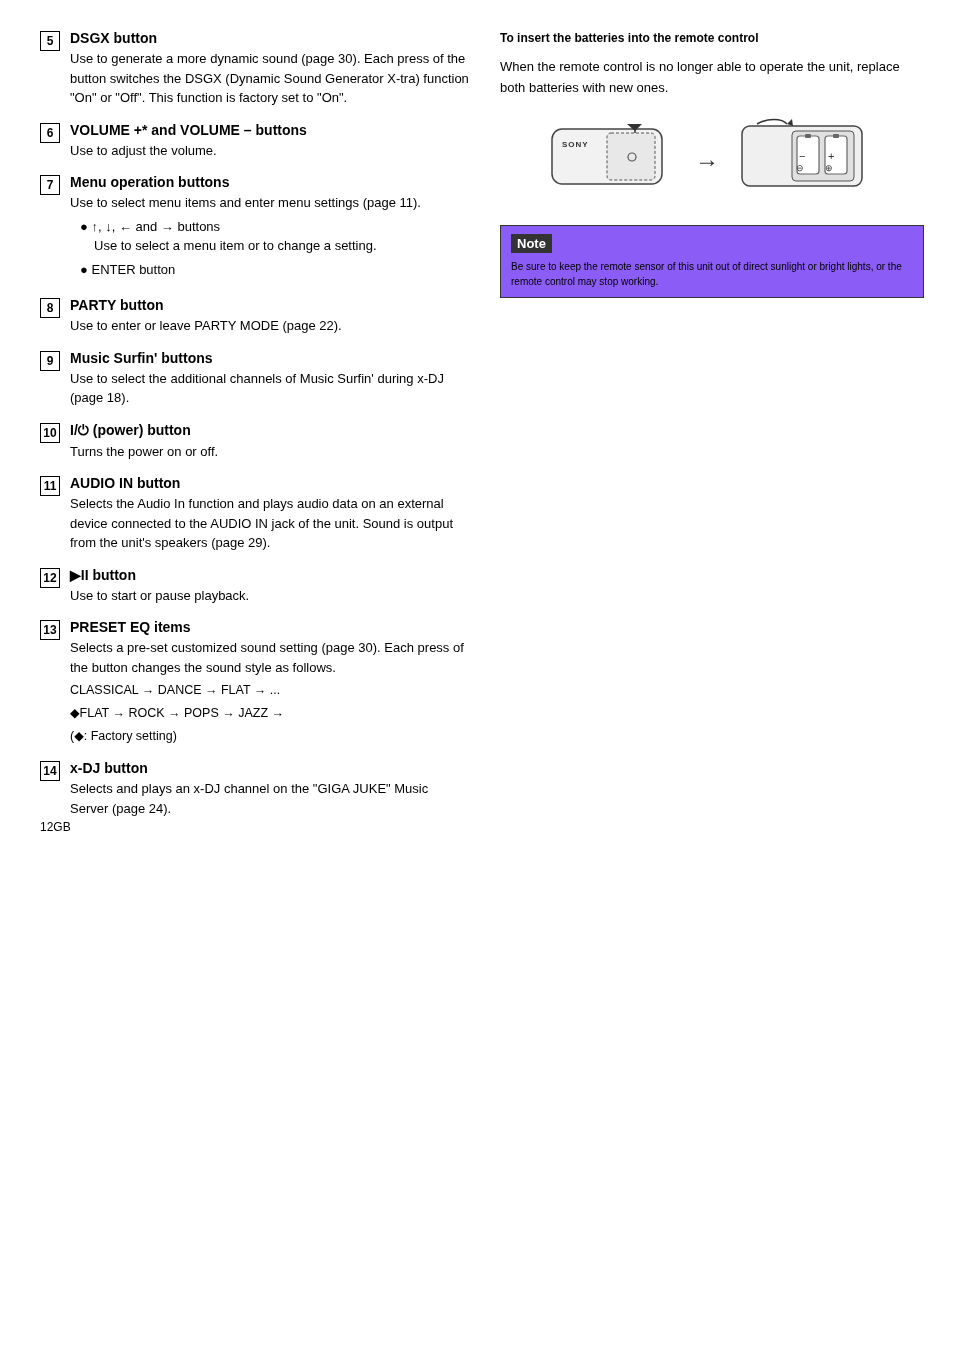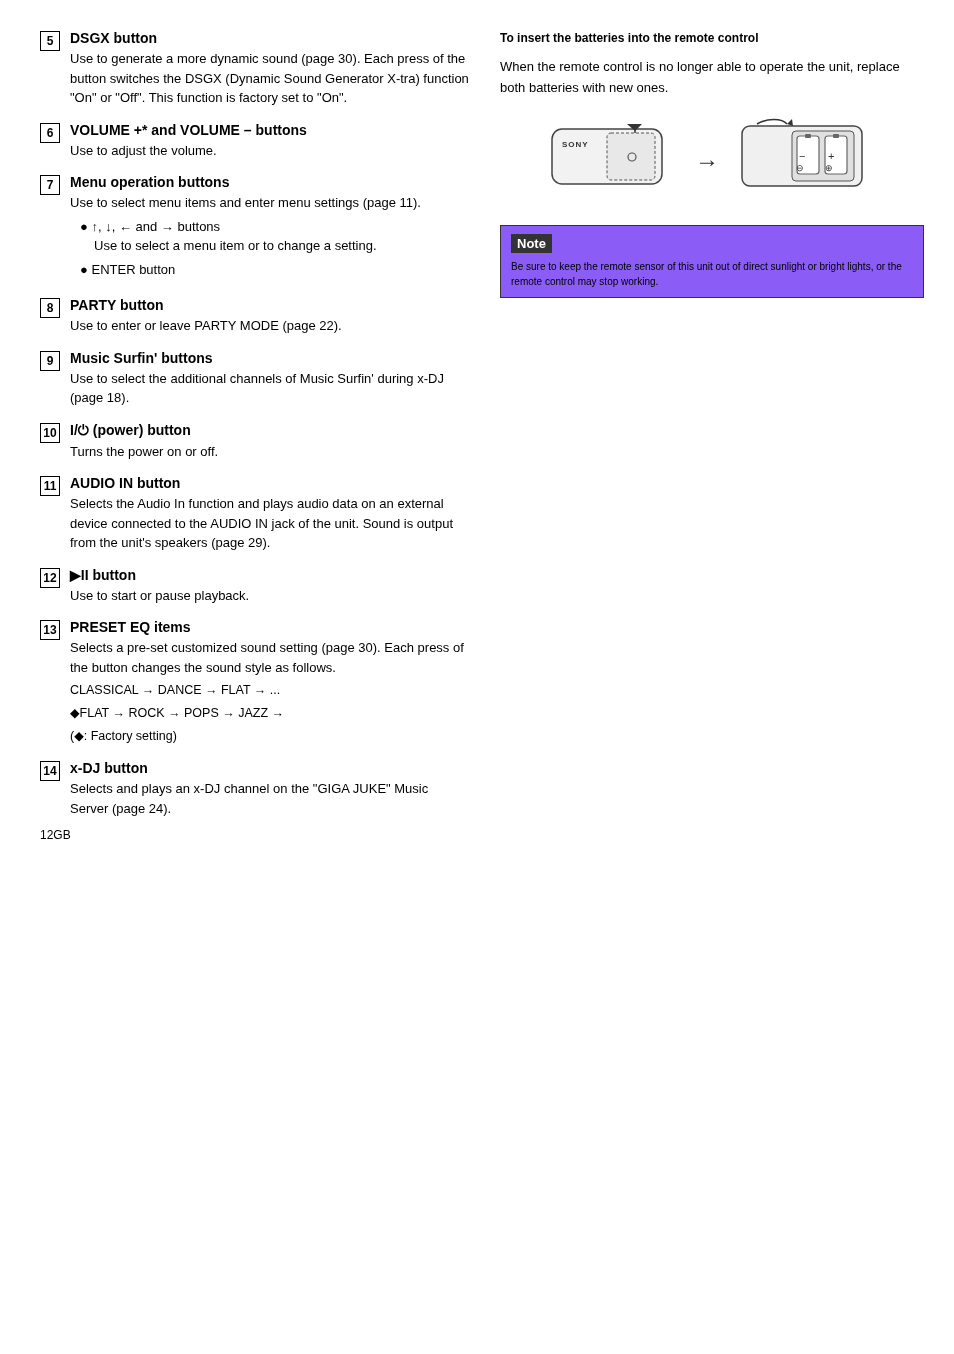--- a/index.html
+++ b/index.html
@@ -111,21 +111,21 @@
       padding: 2px 6px;
       display: inline-block;
       margin-bottom: 6px;
     }
     .note-body {
       font-size: 10px;
       line-height: 1.5;
     }
     .page-num {
       position: absolute;
-      bottom: 20px;
+      bottom: 28px;
       left: 40px;
       font-size: 12px;
     }
     .eq-line {
       font-size: 12.5px;
       line-height: 1.6;
       margin-top: 3px;
     }
   </style>
 </head>

